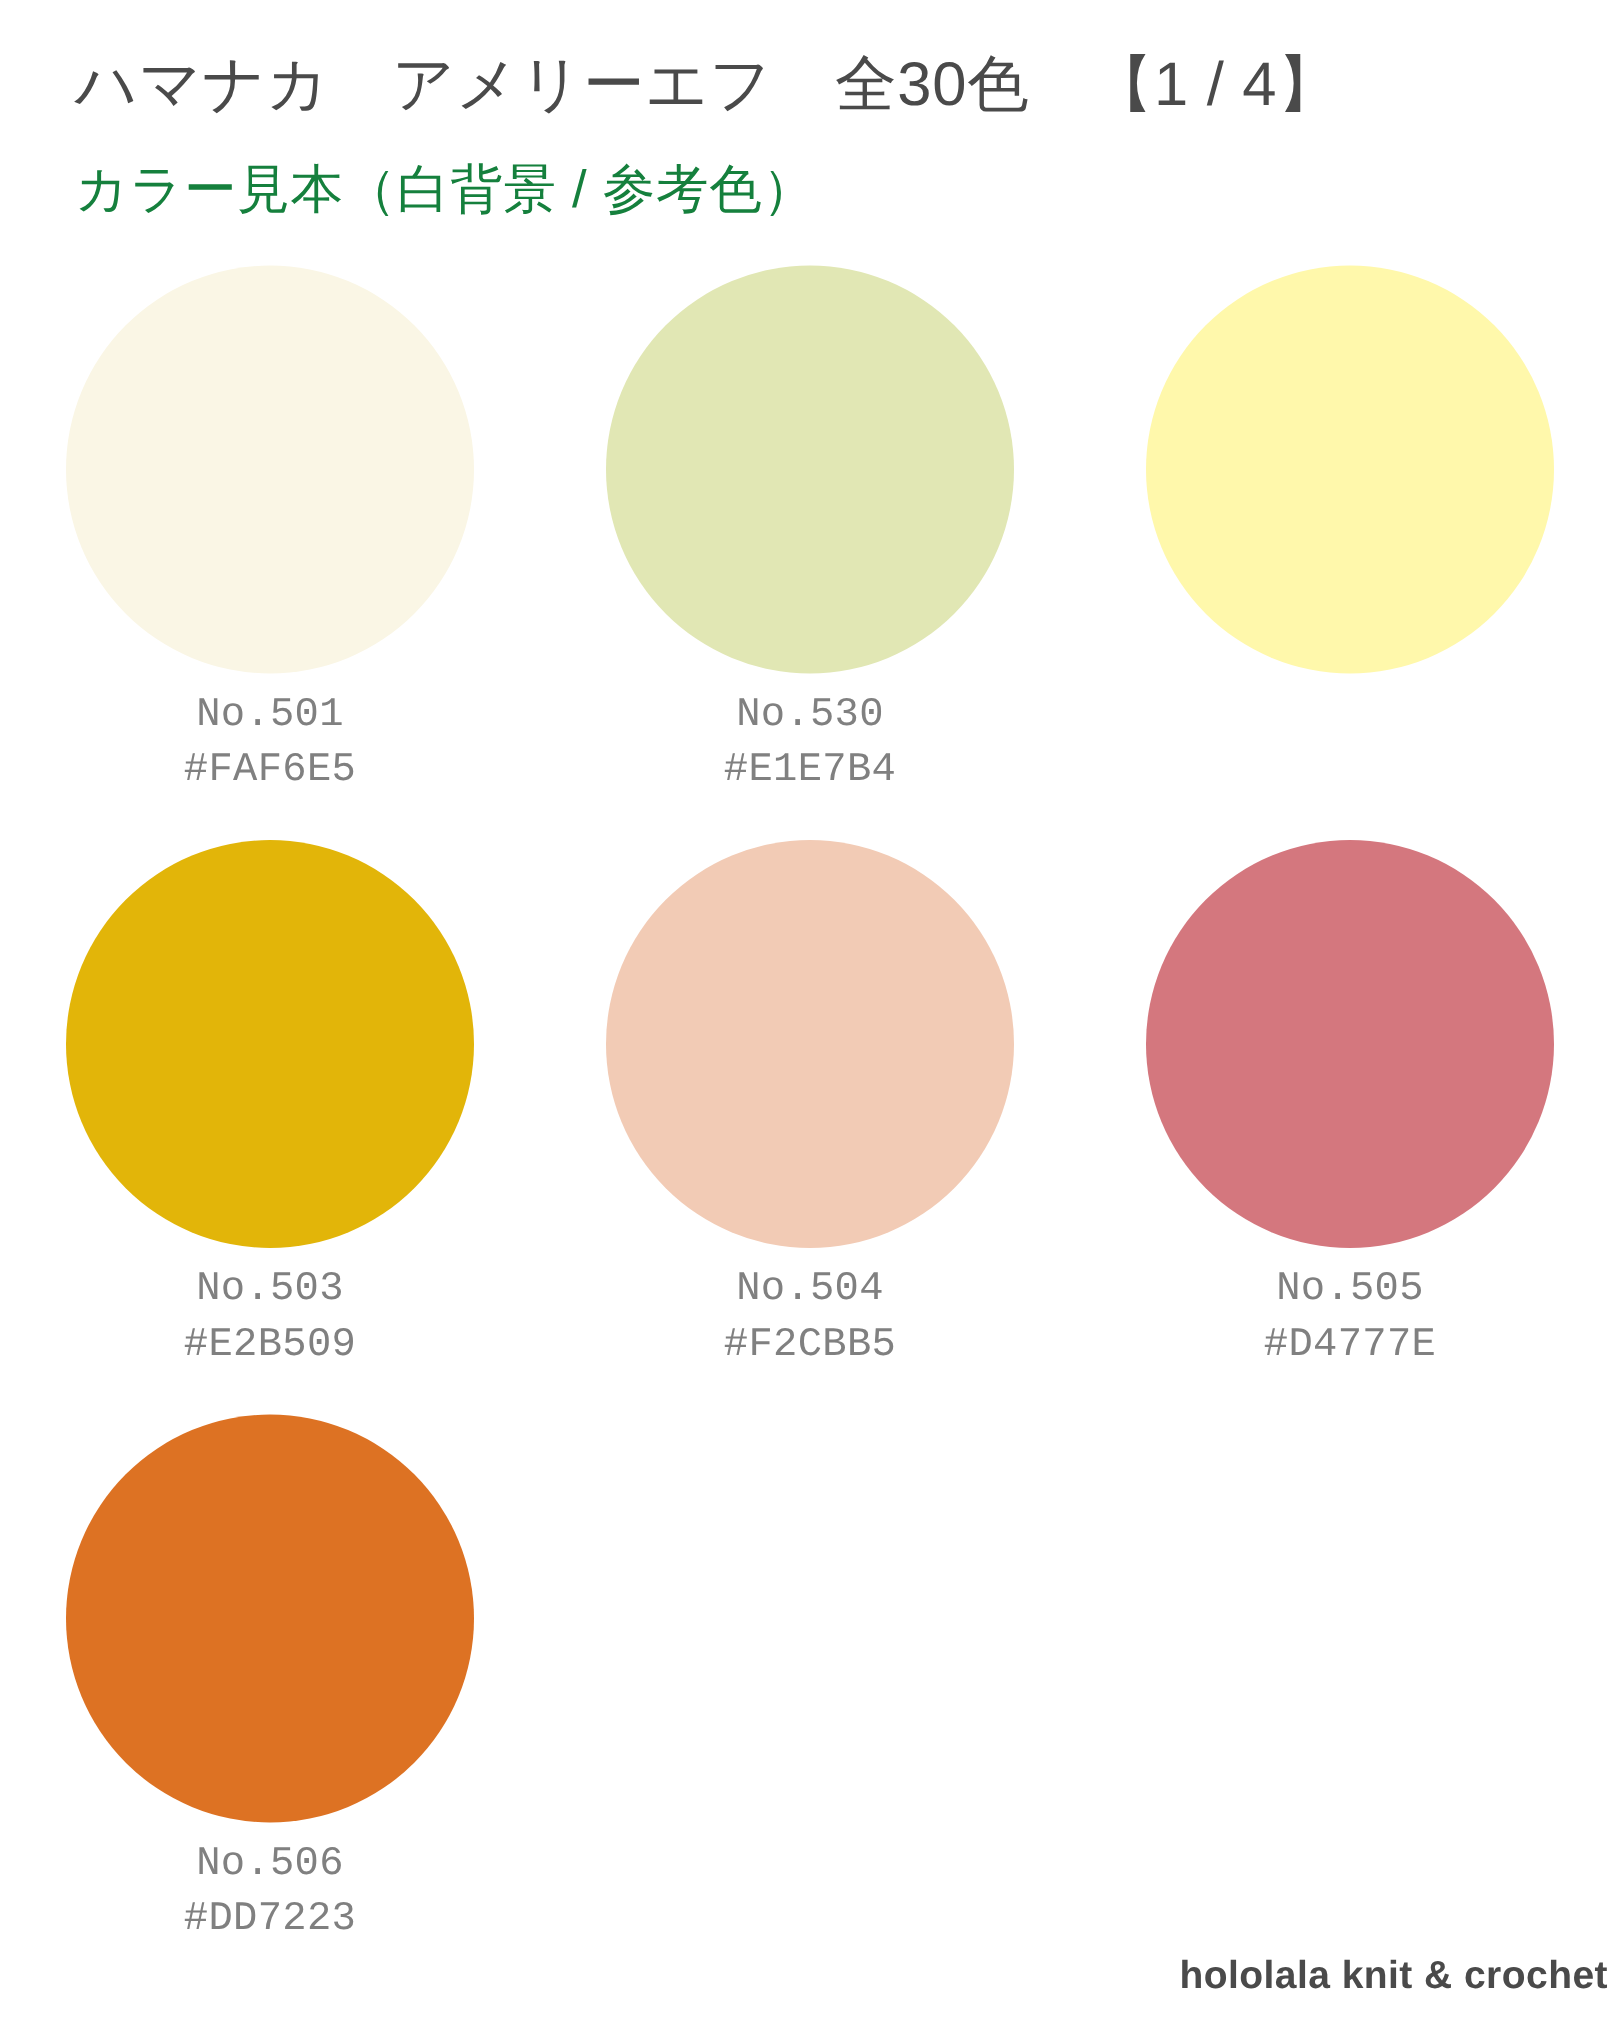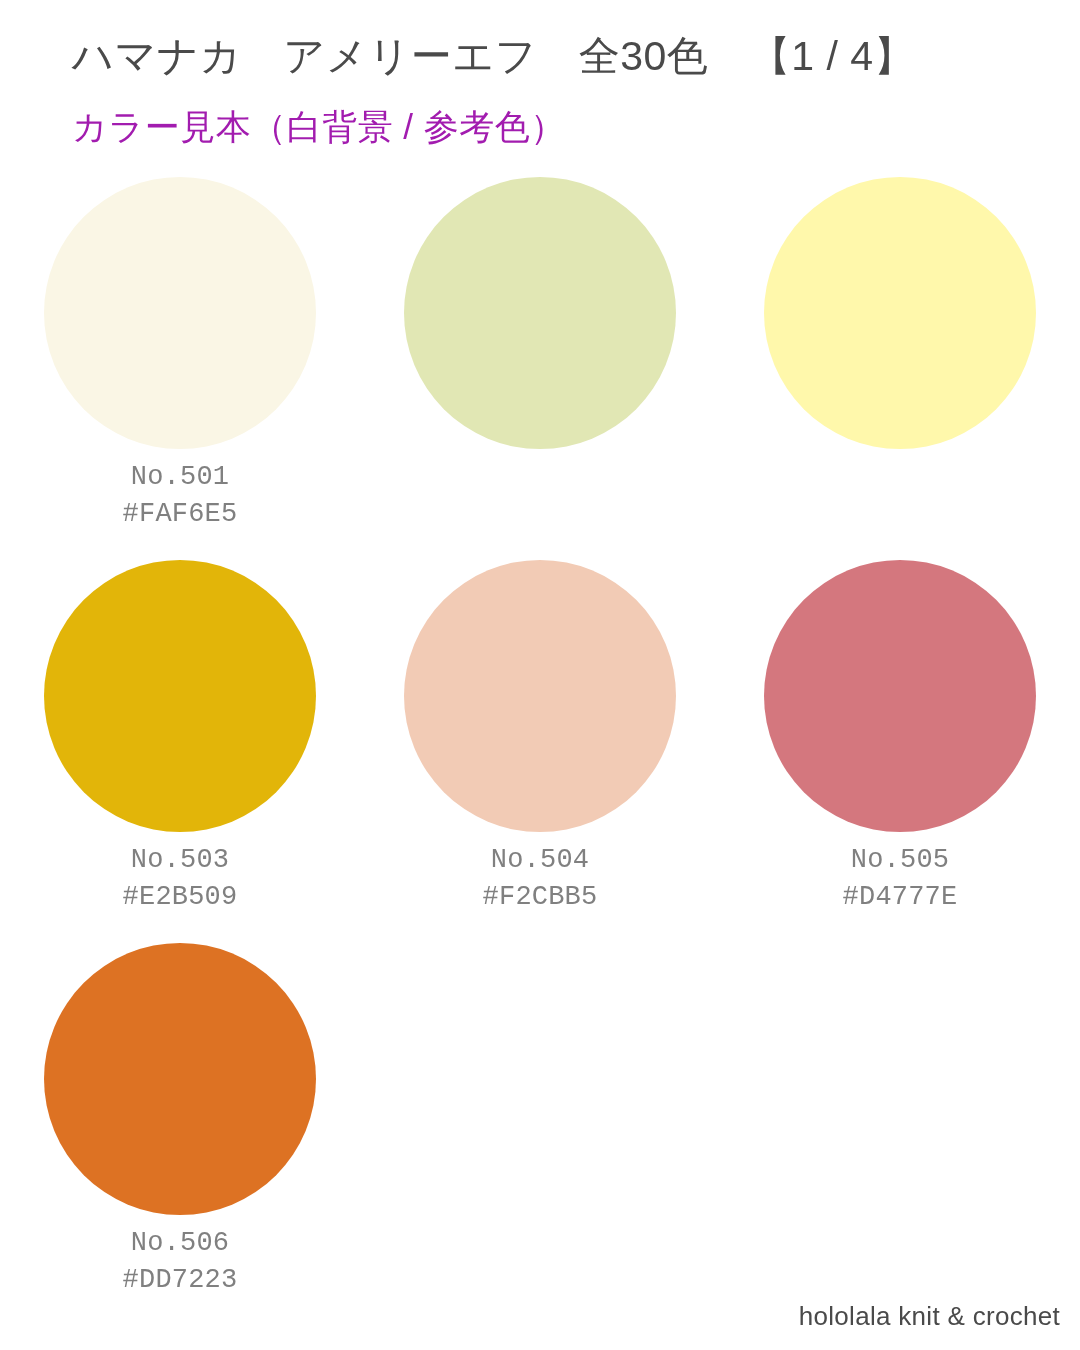--- a/index.html
+++ b/index.html
@@ -14,35 +14,35 @@
     overflow: hidden;
     position: relative;
   }
   .page {
     width: 1080px;
     height: 1350px;
     position: relative;
     box-sizing: border-box;
   }
   .header {
-    padding: 0 0 0 72px;
+    padding: 0 0 0 50px;
   }
   .title {
     font-size: 41px;
     color: #4a4a4a;
     font-weight: 500;
     letter-spacing: 0.5px;
     line-height: 1;
     margin: 0;
     padding-top: 36px;
     white-space: pre;
   }
   .subtitle {
     font-size: 35px;
-    color: #a21caf;
+    color: #15803d;
     font-weight: 500;
     letter-spacing: 0.5px;
     line-height: 1;
     margin: 0;
     padding-top: 32px;
     white-space: pre;
   }
   .grid {
     position: absolute;
     top: 177px;
@@ -82,25 +82,25 @@
   }
   .swatch-hex {
     font-size: 27px;
     color: #808080;
     display: block;
     letter-spacing: 0.2px;
     margin-top: 5px;
   }
   .footer {
     position: absolute;
-    right: 20px;
+    right: 8px;
     bottom: 18px;
     font-size: 26px;
     color: #4a4a4a;
-    font-weight: 400;
+    font-weight: 700;
     letter-spacing: 0.3px;
   }
 </style>
 </head>
 <body style="background: rgb(255, 255, 255);">
 
 <div class="page">
 
   <div class="header">
     <div class="title">ハマナカ　アメリーエフ　全30色　【1 / 4】</div>
@@ -113,20 +113,24 @@
       <div class="swatch" style="background: rgb(250, 246, 229);"></div>
       <div class="caption">
         <span class="swatch-code">No.501</span>
         <span class="swatch-hex">#FAF6E5</span>
       </div>
     </div>
 
 
     <div class="cell">
       <div class="swatch" style="background: rgb(225, 231, 180);"></div>
+      <div class="caption">
+        <span class="swatch-code">No.530</span>
+        <span class="swatch-hex">#E1E7B4</span>
+      </div>
     </div>
 
     <div class="cell">
       <div class="swatch" style="background: rgb(255, 248, 171);"></div>
     </div>
 
     <div class="cell">
       <div class="swatch" style="background: rgb(226, 181, 9);"></div>
       <div class="caption">
         <span class="swatch-code">No.503</span>

